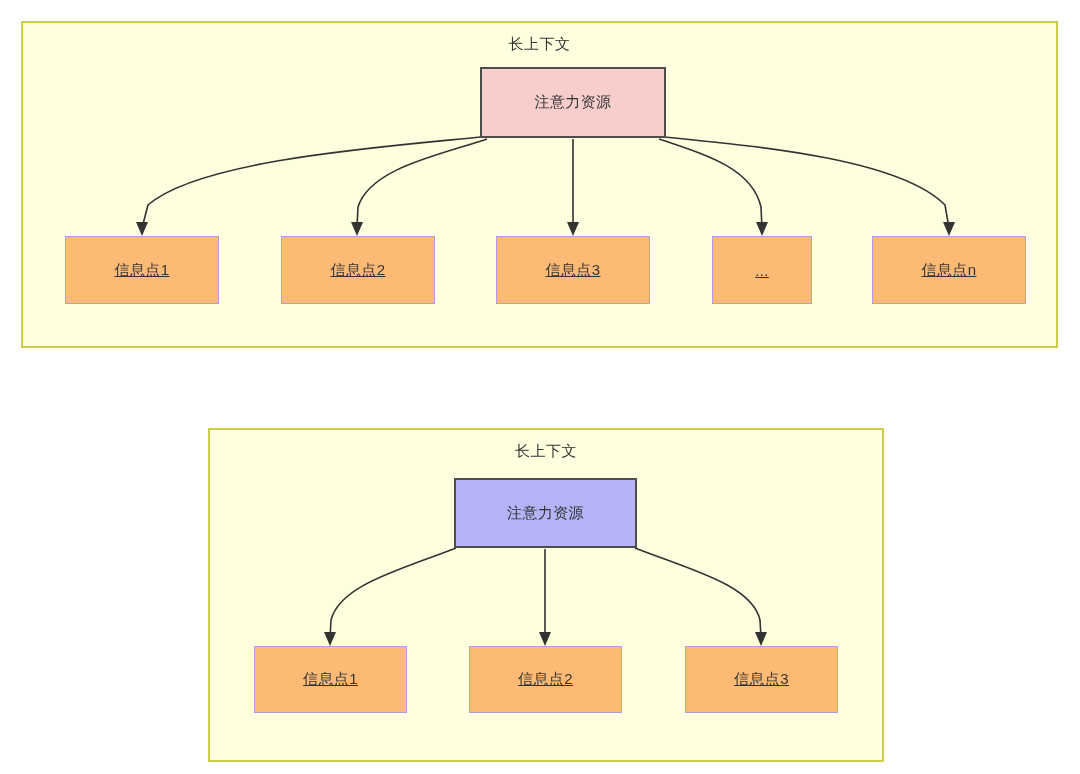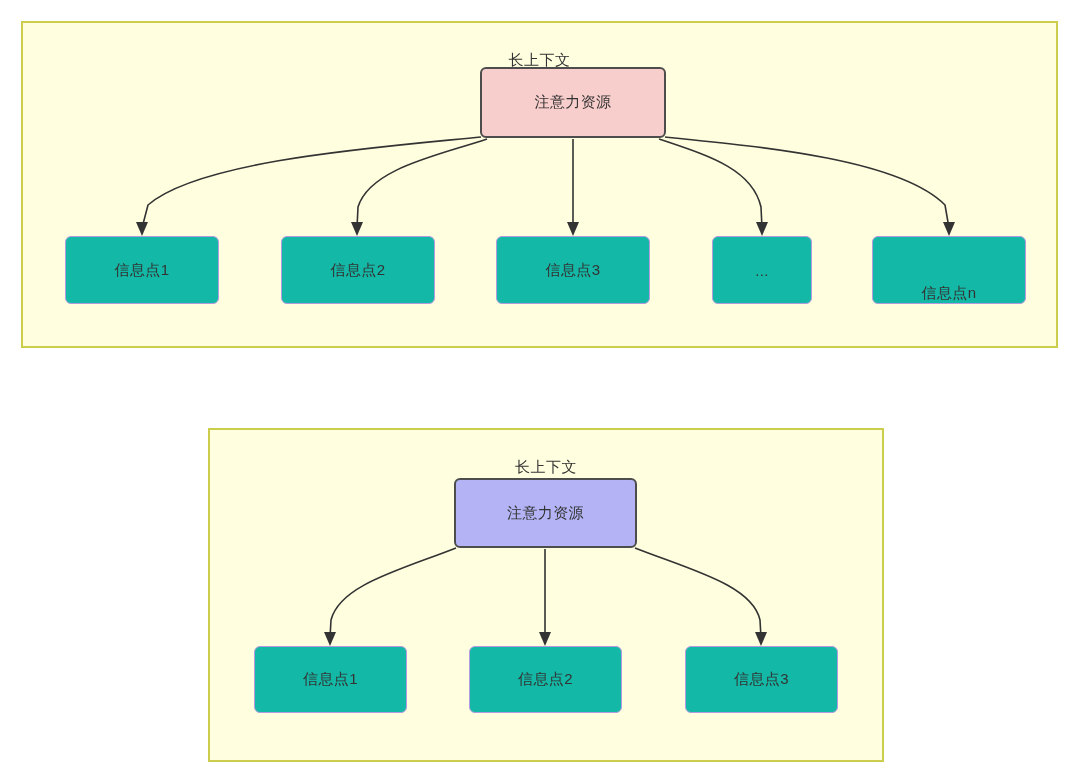--- a/index.html
+++ b/index.html
@@ -32,56 +32,55 @@
   .panel-title {
     position: absolute;
     top: 12px;
     left: 0;
     width: 100%;
     text-align: center;
     font-size: 15px;
     color: #333333;
     letter-spacing: 0.5px;
     white-space: nowrap;
-    margin-top: 16px;
   }
 
   .node {
     position: absolute;
     box-sizing: border-box;
     display: flex;
     align-items: center;
     justify-content: center;
     font-size: 15px;
     color: #333333;
     letter-spacing: 0.4px;
     white-space: nowrap;
     z-index: 3;
-    border-radius: 6px;
   }
   .node-attention-long {
     background: #f8cecc;
     border: 2px solid #4d4d4d;
   }
   .node-attention-short {
     background: #b3b3f5;
     border: 2px solid #4d4d4d;
   }
   .node-info {
-    background: #14b8a6;
+    background: #fdba74;
     border: 1.6px solid #b49ae0;
+    text-decoration: underline;
   }
 
   
   #n-long-attention { left: 480px; top: 67px;  width: 186px; height: 71px; }
   #n-long-i1 { left: 65px;  top: 236px; width: 154px; height: 68px; }
   #n-long-i2 { left: 281px; top: 236px; width: 154px; height: 68px; }
   #n-long-i3 { left: 496px; top: 236px; width: 154px; height: 68px; }
   #n-long-ie { left: 712px; top: 236px; width: 100px; height: 68px; }
-  #n-long-in { left: 872px; top: 236px; width: 154px; height: 68px; align-items: flex-end; }
+  #n-long-in { left: 872px; top: 236px; width: 154px; height: 68px; }
 
   
   #n-short-attention { left: 454px; top: 478px; width: 183px; height: 70px; }
   #n-short-i1 { left: 254px; top: 646px; width: 153px; height: 67px; }
   #n-short-i2 { left: 469px; top: 646px; width: 153px; height: 67px; }
   #n-short-i3 { left: 685px; top: 646px; width: 153px; height: 67px; }
 
   #edge-layer {
     position: absolute;
     left: 0; top: 0;

